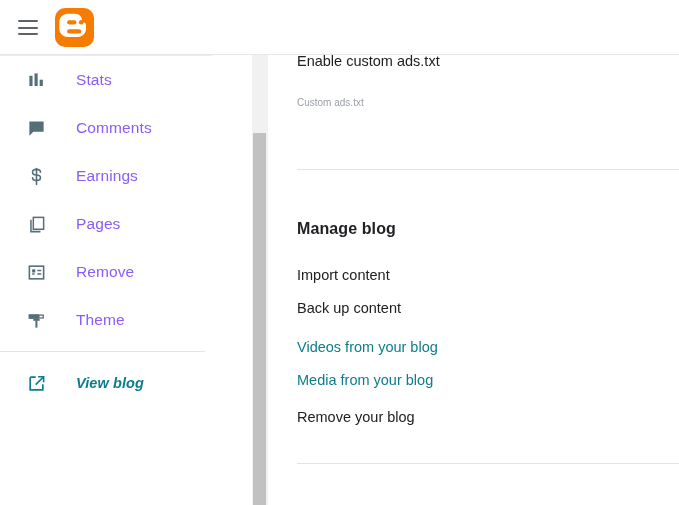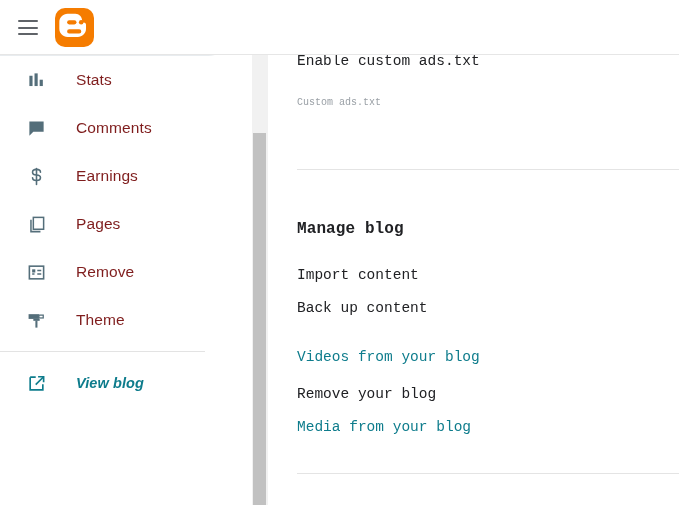--- a/index.html
+++ b/index.html
@@ -88,21 +88,21 @@
     margin-left: 24px;
     flex: 0 0 24px;
     display: flex;
     align-items: center;
     justify-content: center;
     color: #546e7a;
   }
   .nav-label {
     margin-left: 28px;
     font-size: 15.5px;
-    color: #7f1d1d;
+    color: #8b5cf6;
     letter-spacing: 0.1px;
     white-space: nowrap;
   }
   .nav-item.active .nav-icon { color: #f57c00; }
   .nav-item.active .nav-label { color: #f57c00; }
   .nav-item.link .nav-icon { color: #0e7c8c; }
   .nav-item.link .nav-label { color: #0e7c8c; font-weight: bold; font-size: 14.5px; font-style: italic; }
 
   .nav-divider {
     width: 205px;
@@ -136,21 +136,20 @@
     left: 268px; top: 55px;
     width: 411px;
     height: 450px;
     background: #ffffff;
     overflow: hidden;
   }
   .c-inner {
     position: absolute;
     left: 0; top: -12px;
     width: 411px;
-    font-family: Liberation Mono, monospace;
   }
   .row {
     padding-left: 29px;
   }
   .setting-title {
     font-size: 14.5px;
     color: #202124;
     line-height: 20px;
     padding-top: 8px;
   }
@@ -313,30 +312,30 @@
       </div>
 
       <div class="row" style="margin-top:27px;">
         <div class="m-link">Import content</div>
       </div>
 
       <div class="row" style="margin-top:13px;">
         <div class="m-link">Back up content</div>
       </div>
 
-      <div class="row" style="margin-top:29px;">
+      <div class="row" style="margin-top:19px;">
         <div class="m-link teal">Videos from your blog</div>
+      </div>
+
+      <div class="row" style="margin-top:13px;">
+        <div class="m-link teal">Media from your blog</div>
       </div>
 
       <div class="row" style="margin-top:17px;">
         <div class="m-link">Remove your blog</div>
       </div>
 
-      <div class="row" style="margin-top:13px;">
-        <div class="m-link teal">Media from your blog</div>
-      </div>
-
       <div class="hr" style="margin-top:36px;"></div>
 
     </div>
   </div>
 
 </div>
 
 </body></html>

